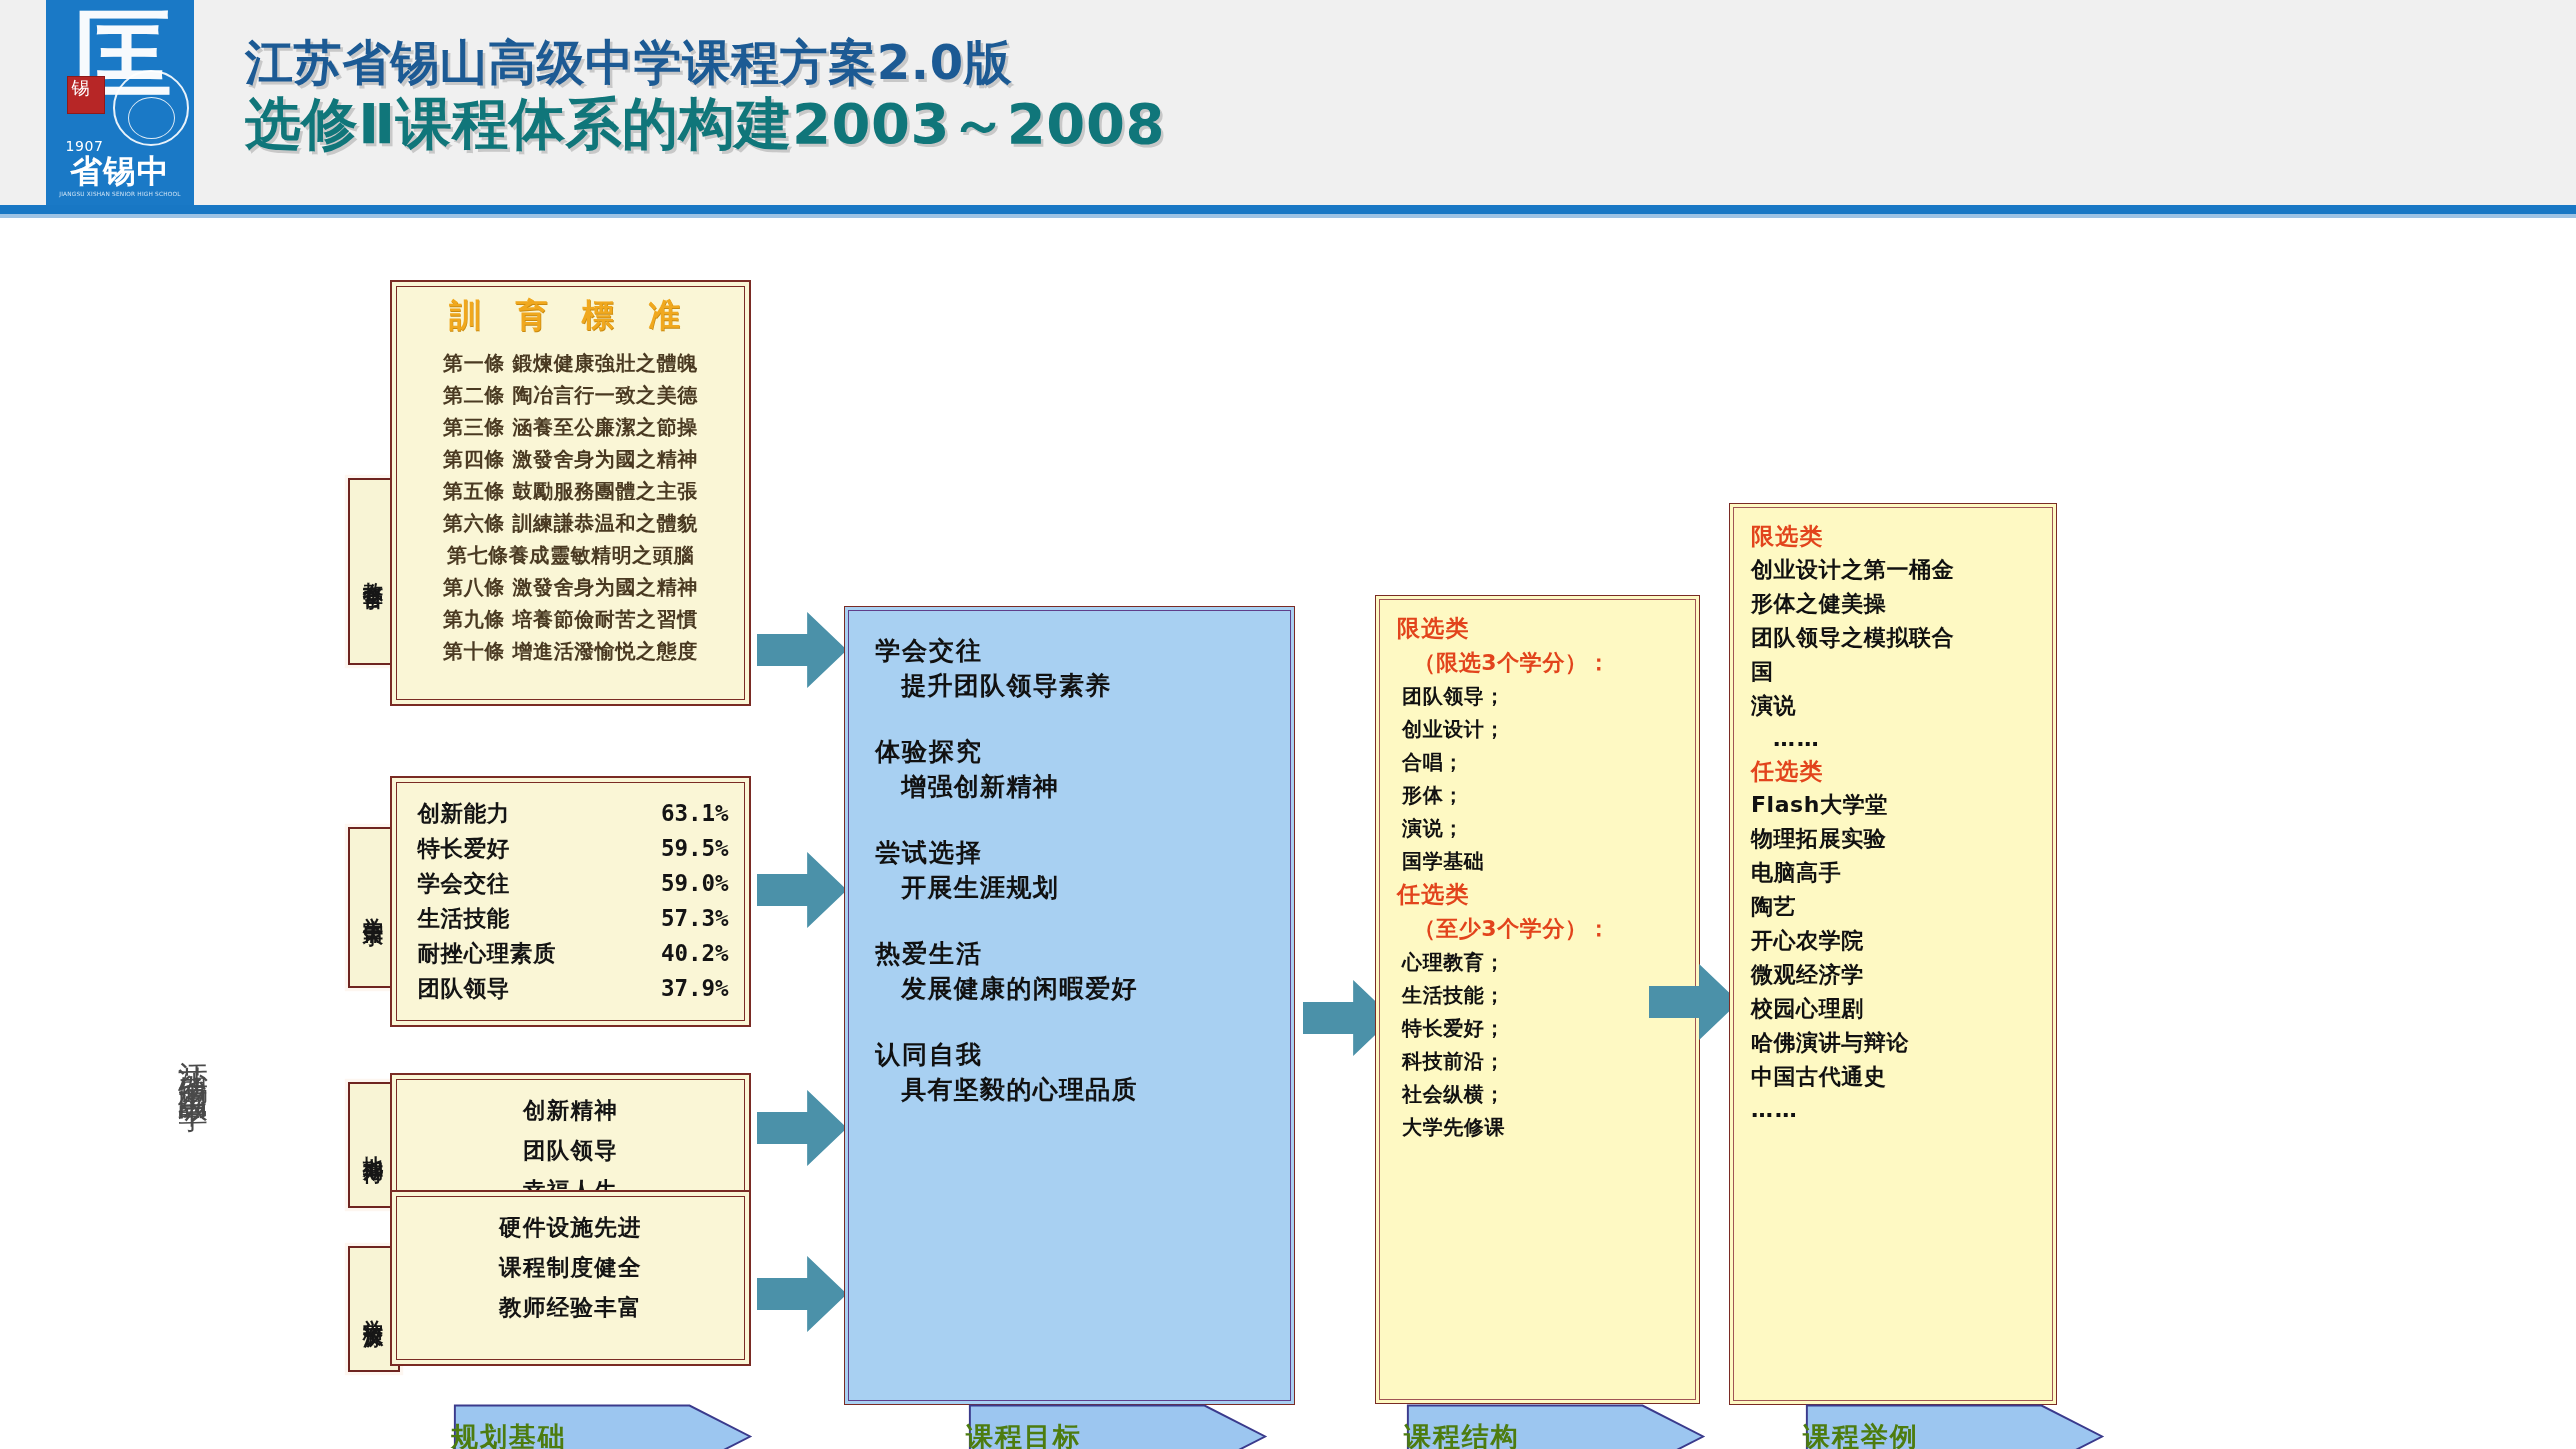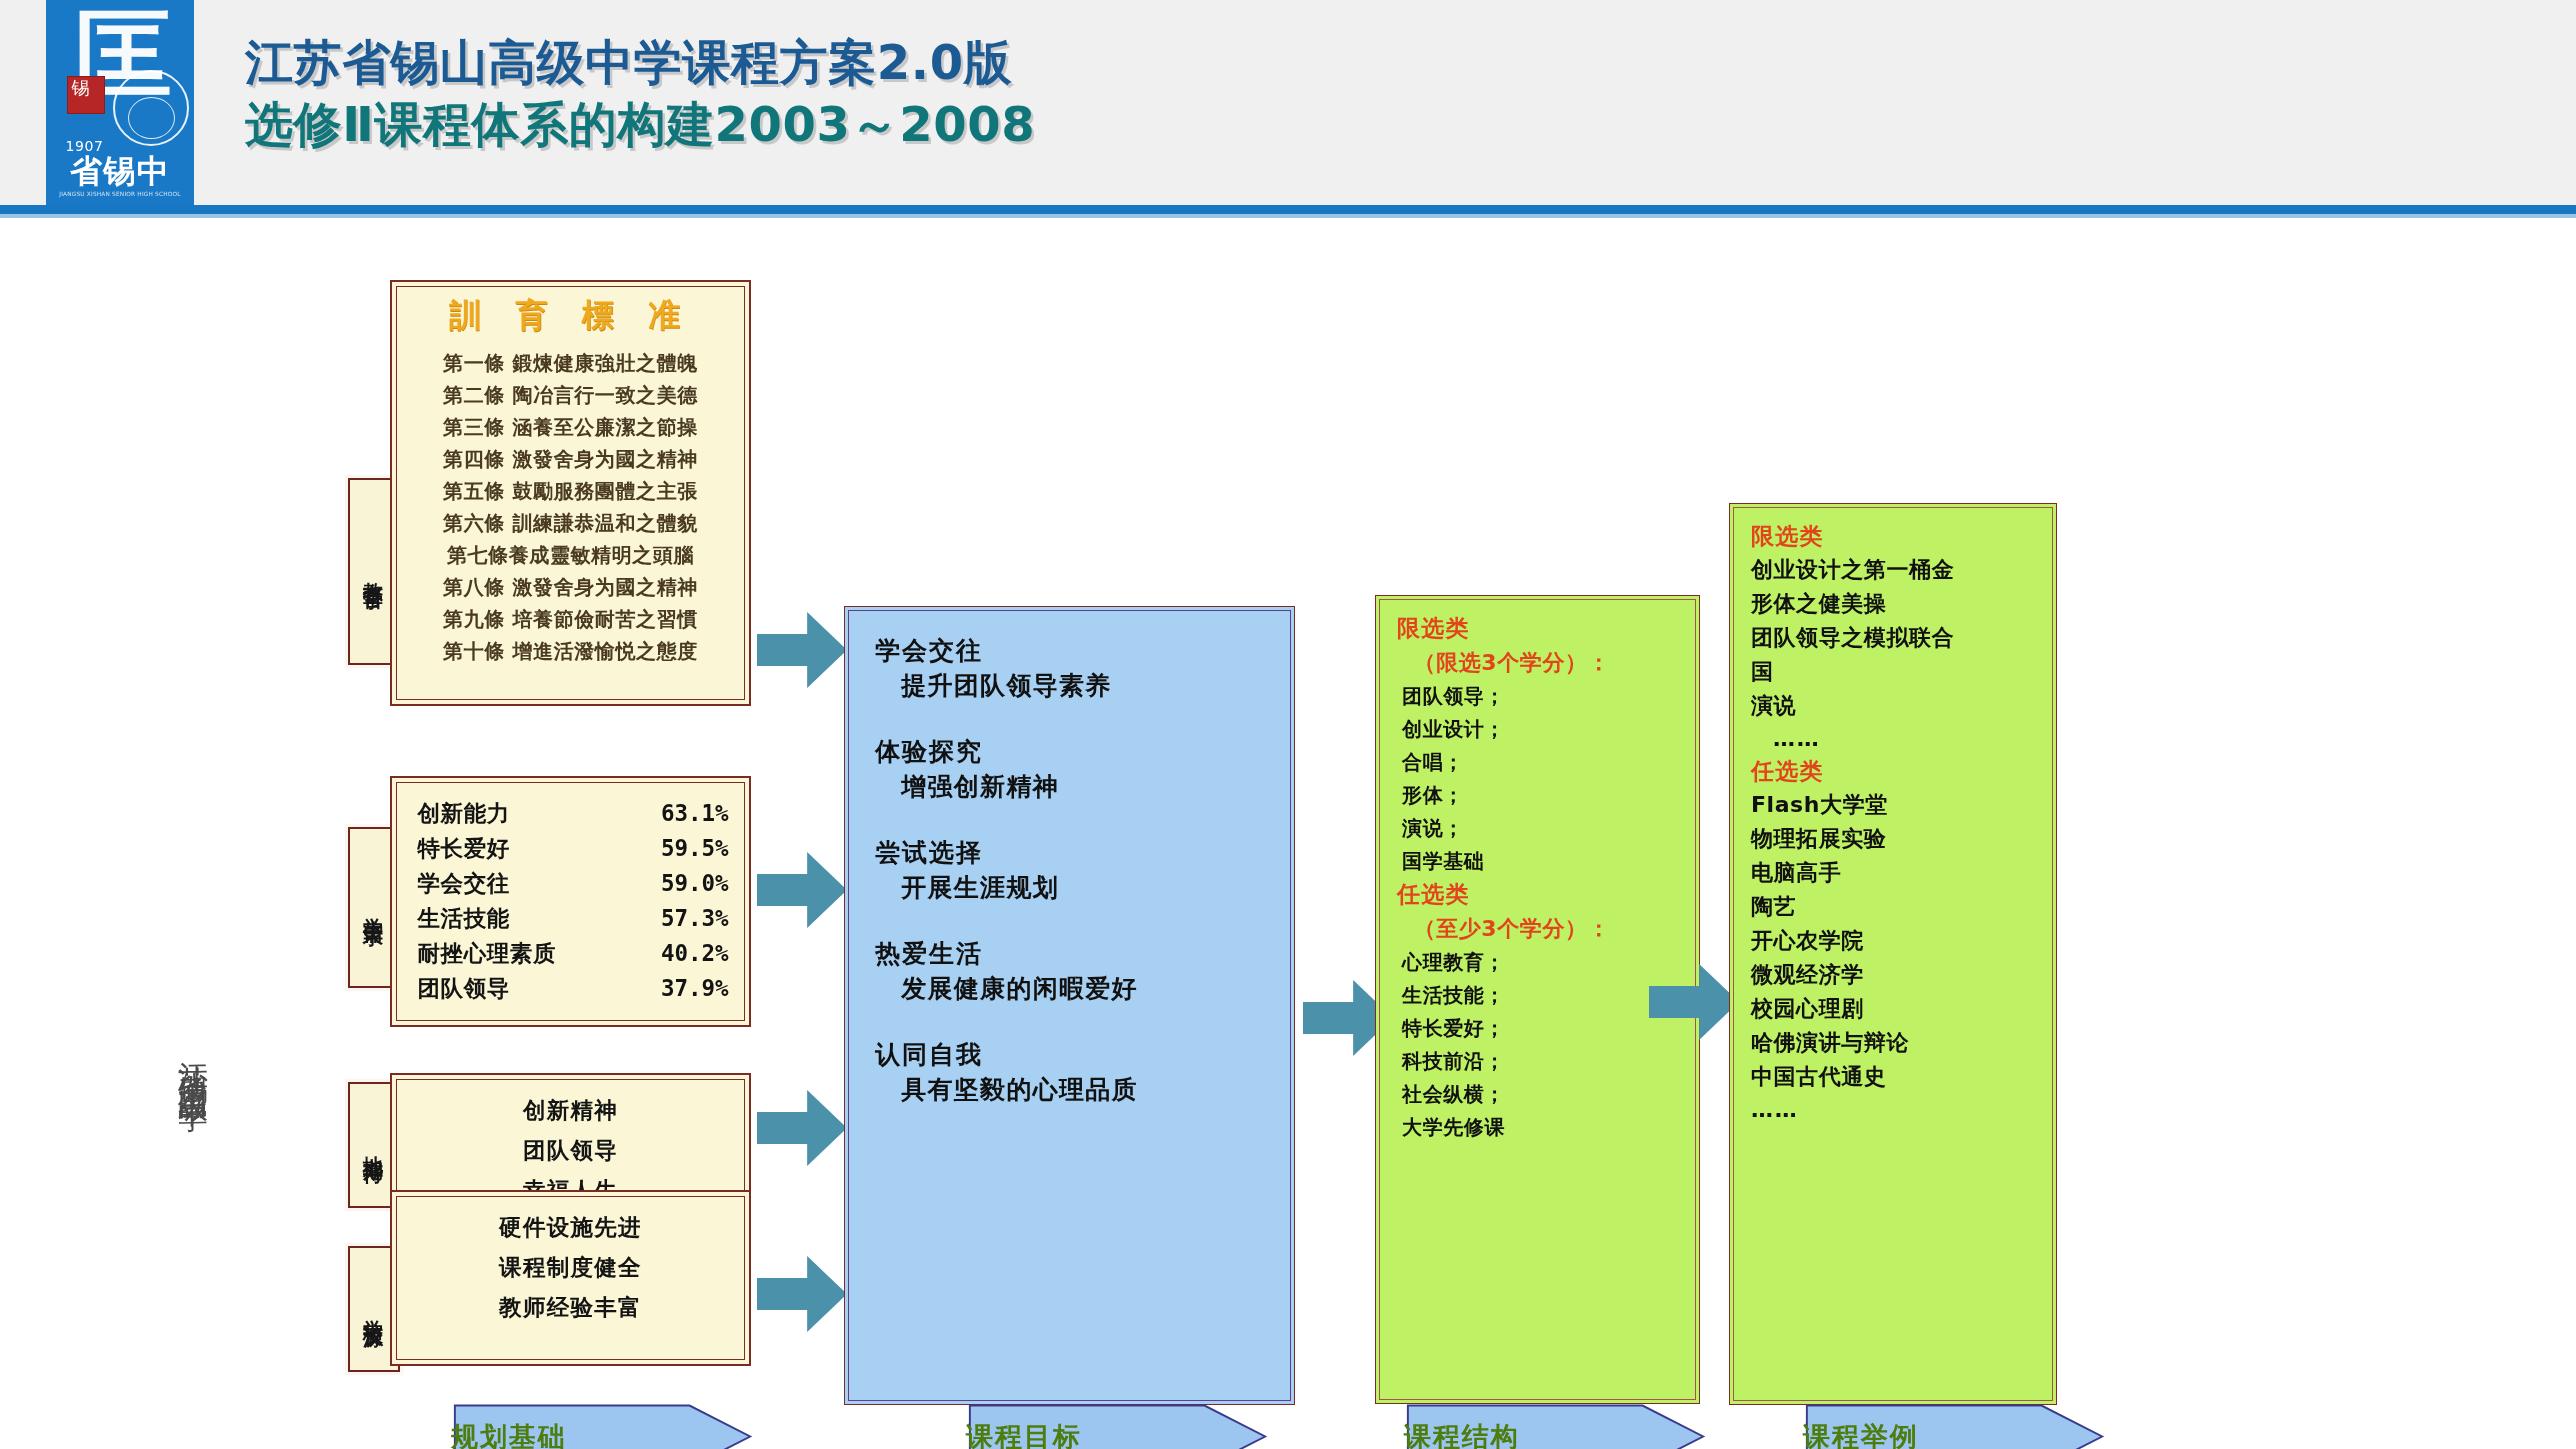--- a/index.html
+++ b/index.html
@@ -30,21 +30,21 @@
   .logo-name{position:absolute;left:0px;top:155px;width:148px;text-align:center;color:#ffffff;
              font-size:32px;font-weight:bold;letter-spacing:1.3px;line-height:33px;
              font-family:"DejaVu Sans","Liberation Sans",sans-serif;}
   .logo-en{position:absolute;left:0px;top:191px;width:148px;text-align:center;color:#cfe4f5;
            font-size:5.8px;letter-spacing:0.2px;font-family:"DejaVu Sans","Liberation Sans",sans-serif;}
 
   .title-wrap{position:absolute;left:245px;top:31px;}
   .title1{font-size:48px;font-weight:bold;color:#1c5a94;line-height:62px;letter-spacing:0.6px;
           text-shadow:2.6px 2.6px 0 rgba(150,150,150,.45);
           font-family:"DejaVu Sans","Liberation Sans",sans-serif;}
-  .title2{font-size:48px;font-weight:bold;color:#10767a;line-height:62px;letter-spacing:0.6px;
+  .title2{font-size:56px;font-weight:bold;color:#10767a;line-height:62px;letter-spacing:0.6px;
           text-shadow:2.6px 2.6px 0 rgba(150,150,150,.45);
           font-family:"DejaVu Sans","Liberation Sans",sans-serif;}
 
   
   .stage{position:absolute;left:0;top:218px;width:2576px;height:1231px;background:#ffffff;margin-top:41px;}
   .panel{position:absolute;left:306px;top:13px;width:1803px;height:1204px;background:#ffffff;}
 
   
   .calli{position:absolute;left:109px;top:779px;width:103px;color:#2b2b2b;font-size:30px;
          line-height:37px;writing-mode:vertical-rl;text-orientation:upright;
@@ -84,21 +84,21 @@
   .bbox{position:absolute;background:#a8d0f2;border:1.9px solid #7a2b24;box-sizing:border-box;}
   .bbox-inner{position:absolute;left:3.2px;top:3.2px;right:3.2px;bottom:3.2px;border:1.3px solid #5f3e8a;
               box-sizing:border-box;padding:22px 26px;}
   .goal{margin-bottom:30px;}
   .goal-h{font-size:25px;font-weight:bold;color:#111;letter-spacing:1.9px;line-height:35px;
           font-family:"DejaVu Sans","Liberation Sans",sans-serif;}
   .goal-s{font-size:25px;font-weight:bold;color:#111;letter-spacing:1.3px;line-height:36px;padding-left:26px;
           font-family:"DejaVu Sans","Liberation Sans",sans-serif;}
 
   
-  .gbox{position:absolute;background:#bef264;border:1.9px solid #7a2b24;box-sizing:border-box;}
+  .gbox{position:absolute;background:#fef9c3;border:1.9px solid #7a2b24;box-sizing:border-box;}
   .gbox-inner{position:absolute;left:3.2px;top:3.2px;right:3.2px;bottom:3.2px;border:1.3px solid #a05555;
               box-sizing:border-box;padding:11.6px 16.7px;}
   .cat-h{color:#e2441c;font-size:23px;font-weight:bold;letter-spacing:1.3px;line-height:33px;
          font-family:"DejaVu Sans","Liberation Sans",sans-serif;}
   .cat-sub{color:#e2441c;font-size:22px;font-weight:bold;letter-spacing:0.6px;line-height:35px;padding-left:16.7px;
            font-family:"DejaVu Sans","Liberation Sans",sans-serif;}
   .cat-item{color:#111;font-size:20px;font-weight:bold;letter-spacing:0.6px;line-height:33px;padding-left:5.2px;
             font-family:"DejaVu Sans","Liberation Sans",sans-serif;}
   .cat-item-ex{color:#111;font-size:22px;font-weight:bold;letter-spacing:0.6px;line-height:34px;
                font-family:"DejaVu Sans","Liberation Sans",sans-serif;}

